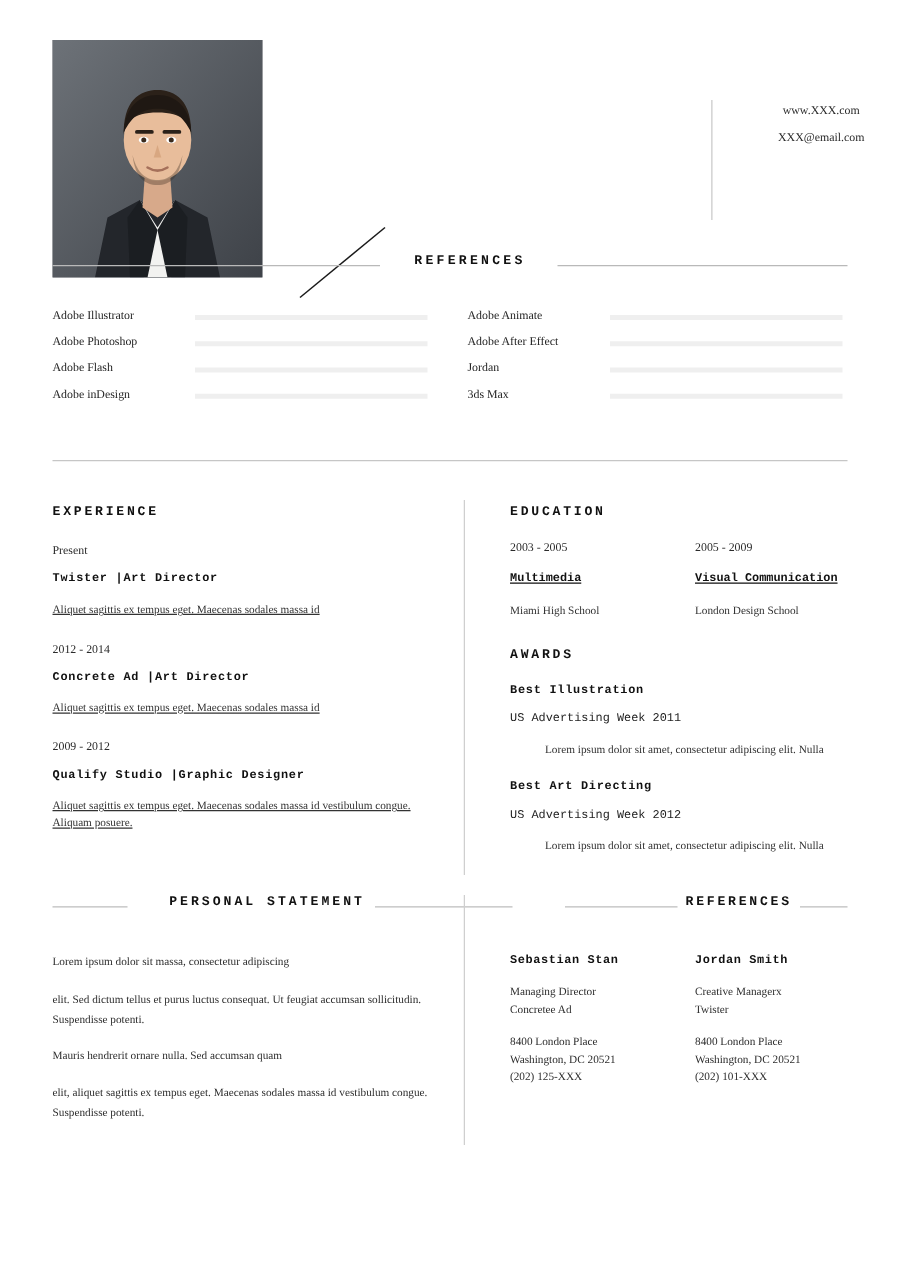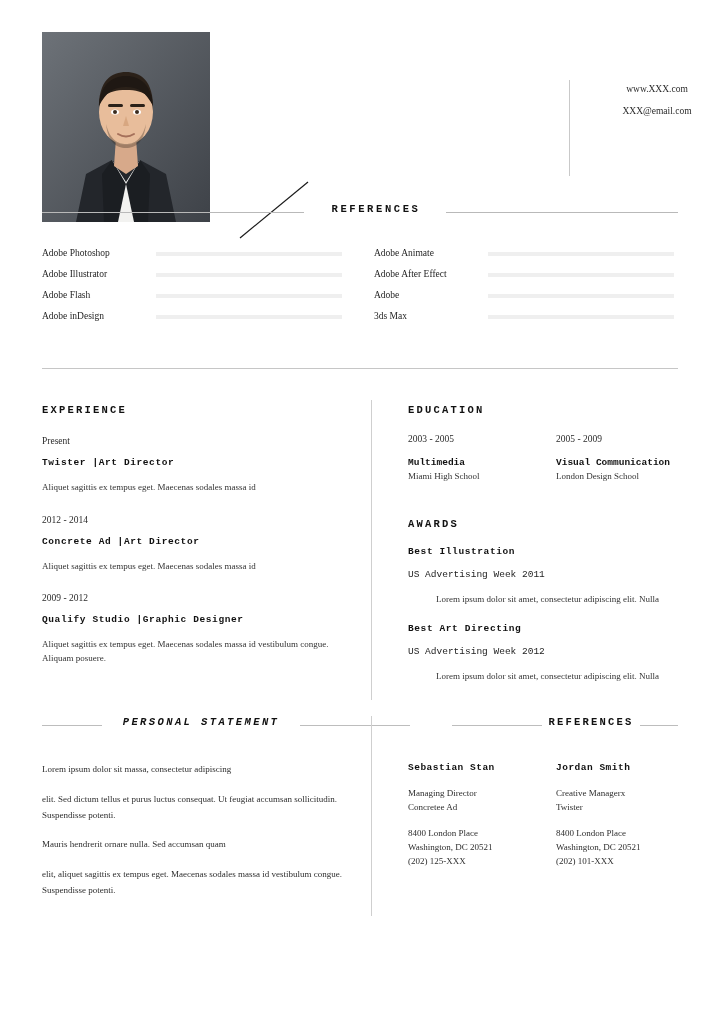--- a/index.html
+++ b/index.html
@@ -204,41 +204,44 @@
     font-weight: bold;
     font-family: "Liberation Mono", monospace;
     letter-spacing: 0.6px;
     color: #111;
     margin-bottom: 13px;
   }
   .job .desc {
     font-size: 9px;
     color: #333;
     line-height: 1.5;
+    text-decoration: underline;
   }
 
   .edu-wrap {
     position: relative;
     margin-top: 18px;
     height: 78px;
   }
   .edu { position: absolute; top: 0; width: 130px; }
   .edu.e1 { left: 0; }
   .edu.e2 { left: 148px; }
   .edu .date {
     font-size: 9.5px;
     color: #2b2b2b;
     margin-bottom: 12px;
   }
   .edu .degree {
     font-size: 9.5px;
     font-weight: bold;
     font-family: "Liberation Mono", monospace;
     color: #111;
+    margin-bottom: 12px;
     line-height: 1.45;
+    text-decoration: underline;
   }
   .edu .school {
     font-size: 9px;
     color: #333;
     line-height: 1.4;
   }
 
   .award { margin-top: 16px; }
   .award .aname {
     font-size: 9.5px;
@@ -269,23 +272,23 @@
     width: 636px;
     height: 20px;
   }
   .bh-rule { position: absolute; top: 9px; height: 1px; background: #bdbdbd; }
   .bh-rule.r1 { left: 0; width: 60px; }
   .bh-rule.r2 { left: 258px; width: 110px; }
   .bh-rule.r3 { left: 410px; width: 90px; }
   .bh-rule.r4 { left: 598px; width: 38px; }
   .bh-t1 {
     position: absolute; left: 68px; top: 0; width: 182px;
-    text-align: center;
+    text-align: right;
     font-size: 10.5px; font-weight: bold; letter-spacing: 2.4px;
-    font-family: "Liberation Mono", monospace; color: #111; font-style: italic;
+    font-family: "Liberation Mono", monospace; color: #111;
   }
   .bh-t2 {
     position: absolute; left: 504px; top: 0; width: 90px;
     text-align: center;
     font-size: 10.5px; font-weight: bold; letter-spacing: 2.2px;
     font-family: "Liberation Mono", monospace; color: #111;
   }
 
   .statement {
     position: absolute;
@@ -394,48 +397,48 @@
   <div class="expertise-head">
     <div class="rule left"></div>
     <div class="sec-title-center">REFERENCES</div>
     <div class="rule right"></div>
   </div>
 
   <div class="skills">
 
     <div class="skill-col c1">
       <div class="skill-row">
+        <span class="skill-name">Adobe Illustrator</span>
+        <span class="bar-track"><span class="bar-fill" style="width:100%"></span></span>
+      </div>
+      <div class="skill-row">
         <span class="skill-name">Adobe Photoshop</span>
         <span class="bar-track"><span class="bar-fill" style="width:80%"></span></span>
       </div>
       <div class="skill-row">
-        <span class="skill-name">Adobe Illustrator</span>
-        <span class="bar-track"><span class="bar-fill" style="width:100%"></span></span>
-      </div>
-      <div class="skill-row">
         <span class="skill-name">Adobe Flash</span>
         <span class="bar-track"><span class="bar-fill" style="width:100%"></span></span>
       </div>
       <div class="skill-row">
         <span class="skill-name">Adobe inDesign</span>
         <span class="bar-track"><span class="bar-fill" style="width:80%"></span></span>
       </div>
     </div>
 
     <div class="skill-col c2">
       <div class="skill-row">
         <span class="skill-name">Adobe Animate</span>
         <span class="bar-track"><span class="bar-fill" style="width:80%"></span></span>
       </div>
       <div class="skill-row">
         <span class="skill-name">Adobe After Effect</span>
         <span class="bar-track"><span class="bar-fill" style="width:100%"></span></span>
       </div>
       <div class="skill-row">
-        <span class="skill-name">Adobe</span>
+        <span class="skill-name">Jordan</span>
         <span class="bar-track"><span class="bar-fill" style="width:100%"></span></span>
       </div>
       <div class="skill-row">
         <span class="skill-name">3ds Max</span>
         <span class="bar-track"><span class="bar-fill" style="width:92%"></span></span>
       </div>
     </div>
   </div>
 
   <div class="hr-full" style="top:368px"></div>

